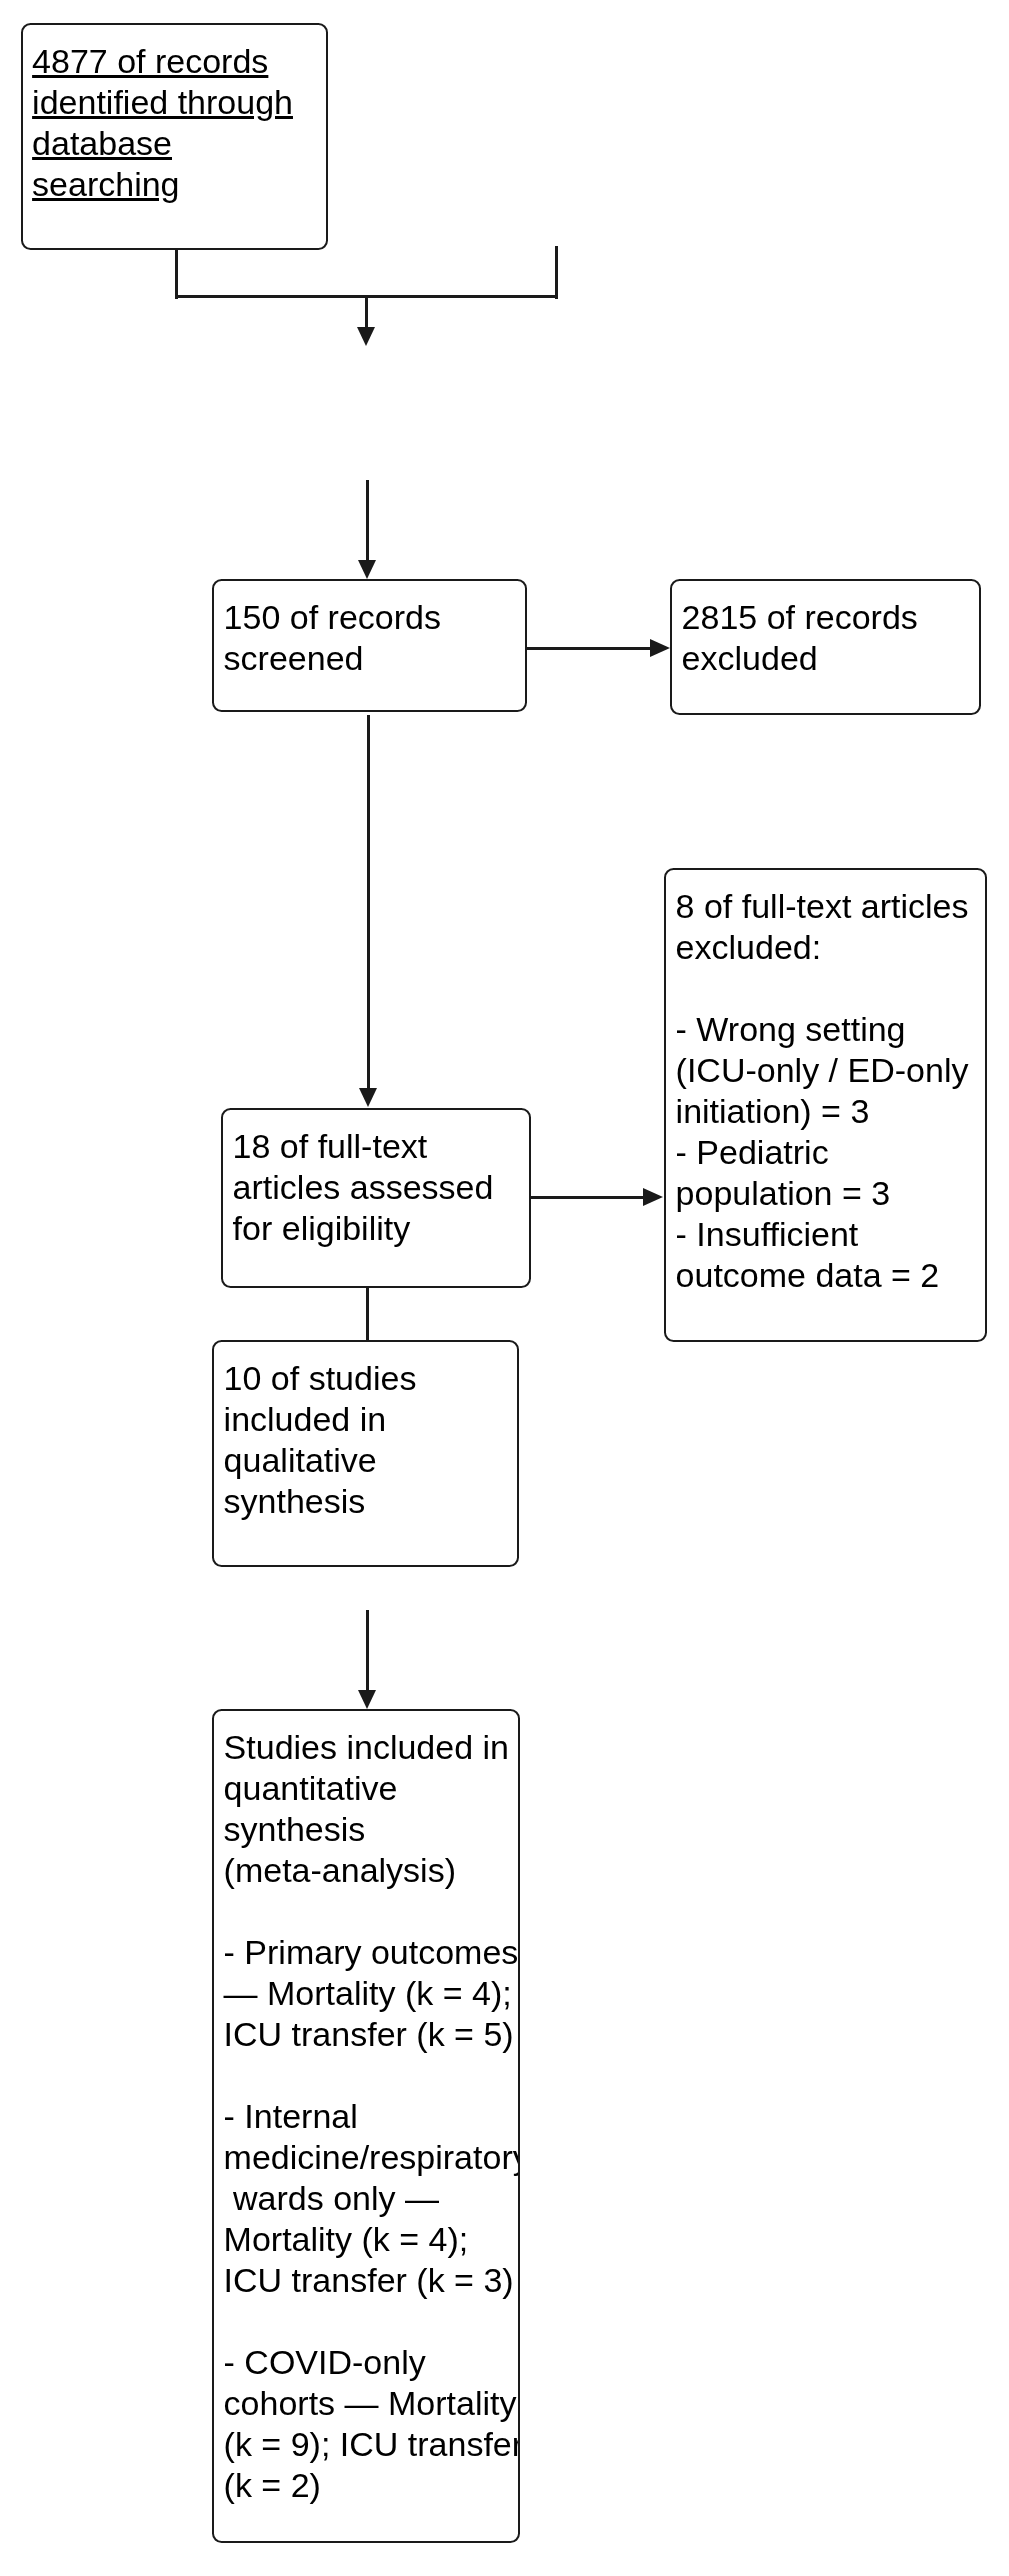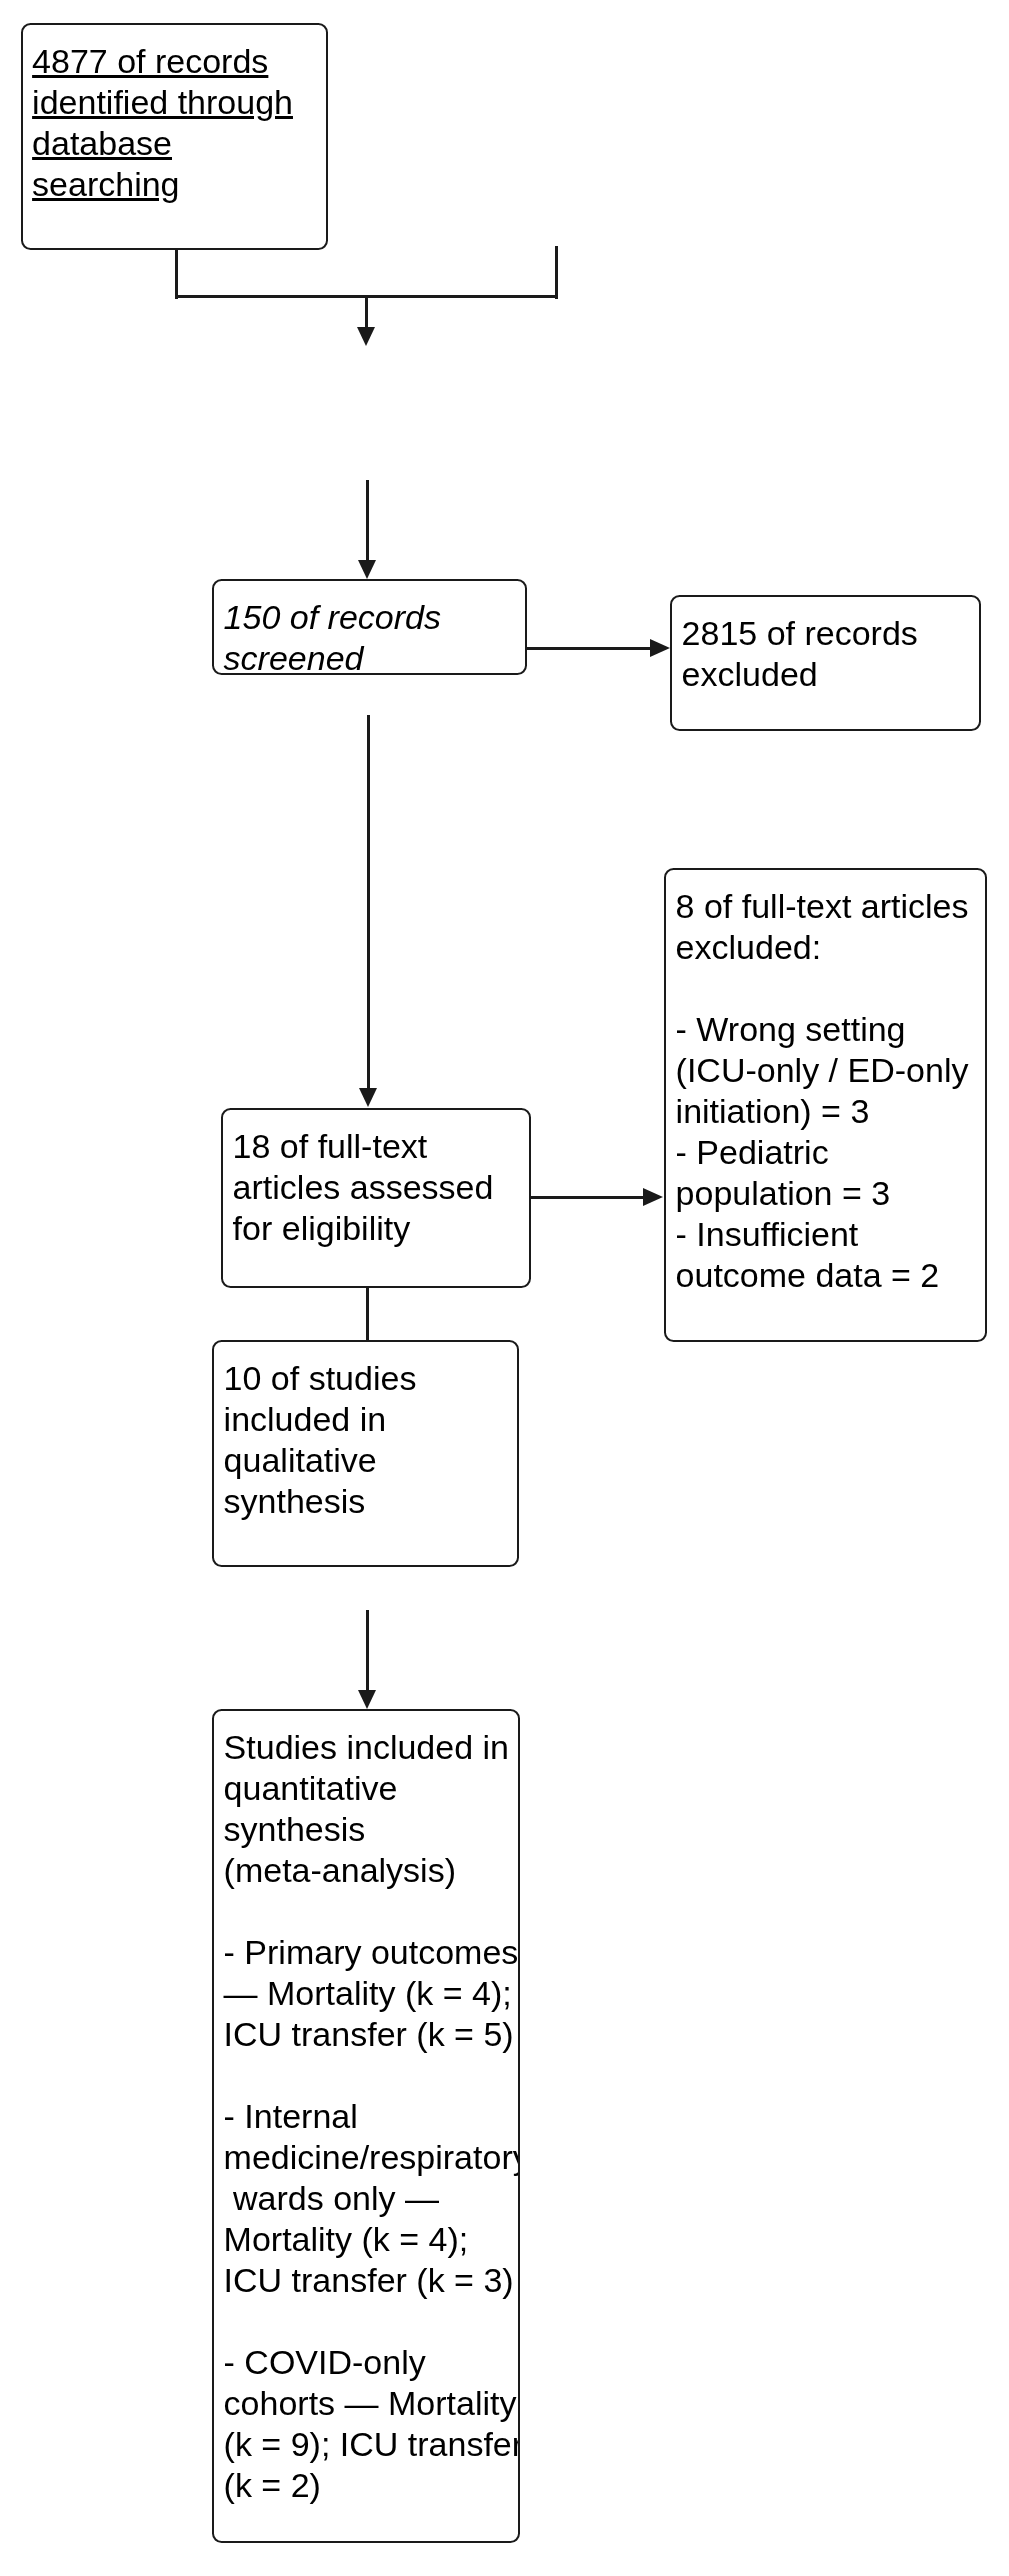--- a/index.html
+++ b/index.html
@@ -25,22 +25,22 @@
   }
   .line { position: absolute; background: #1a1a1a; }
   .arr  { position: absolute; width: 0; height: 0; }
   .arr.down  { border-left: 9.6px solid transparent; border-right: 9.6px solid transparent; border-top: 19px solid #1a1a1a; }
   .arr.right { border-top: 9.6px solid transparent; border-bottom: 9.6px solid transparent; border-left: 20.5px solid #1a1a1a; }
 
   
   #box-identified   { left: 20.5px;  top: 22.5px;   width: 307px; height: 227px; text-decoration: underline; }
   #box-additional   { left: 401px; top: 22.5px;   width: 309px; height: 225px; }
   #box-dedup        { left: 116px; top: 346px;  width: 504px; height: 134px; }
-  #box-screened     { left: 212px; top: 579px;  width: 315px; height: 96px; font-style: italic; }
-  #box-rec-excluded { left: 670px; top: 579px;  width: 311px; height: 136px; margin-top: 16px; }
+  #box-screened     { left: 212px; top: 579px;  width: 315px; height: 133px; }
+  #box-rec-excluded { left: 670px; top: 579px;  width: 311px; height: 136px; }
   #box-ft-assessed  { left: 212px; top: 1108px; width: 310px; height: 180px; margin-left: 9px; }
   #box-ft-excluded  { left: 664px; top: 856px; width: 323px; height: 474px; margin-top: 12px; }
   #box-qualitative  { left: 212px; top: 1340px; width: 307px; height: 227px; }
   #box-quantitative { left: 212px; top: 1709px; width: 308px; height: 834px; }
 
   
   #stub-identified { left: 175px; top: 248px;  width: 3.4px;   height: 51px; }
   #stub-additional { left: 555px; top: 246px;  width: 3.4px;   height: 53px; }
   #merge-bar       { left: 175px; top: 295px;  width: 383px; height: 3.4px; }
   #merge-drop      { left: 365px; top: 295px;  width: 3.4px;   height: 32px; }

